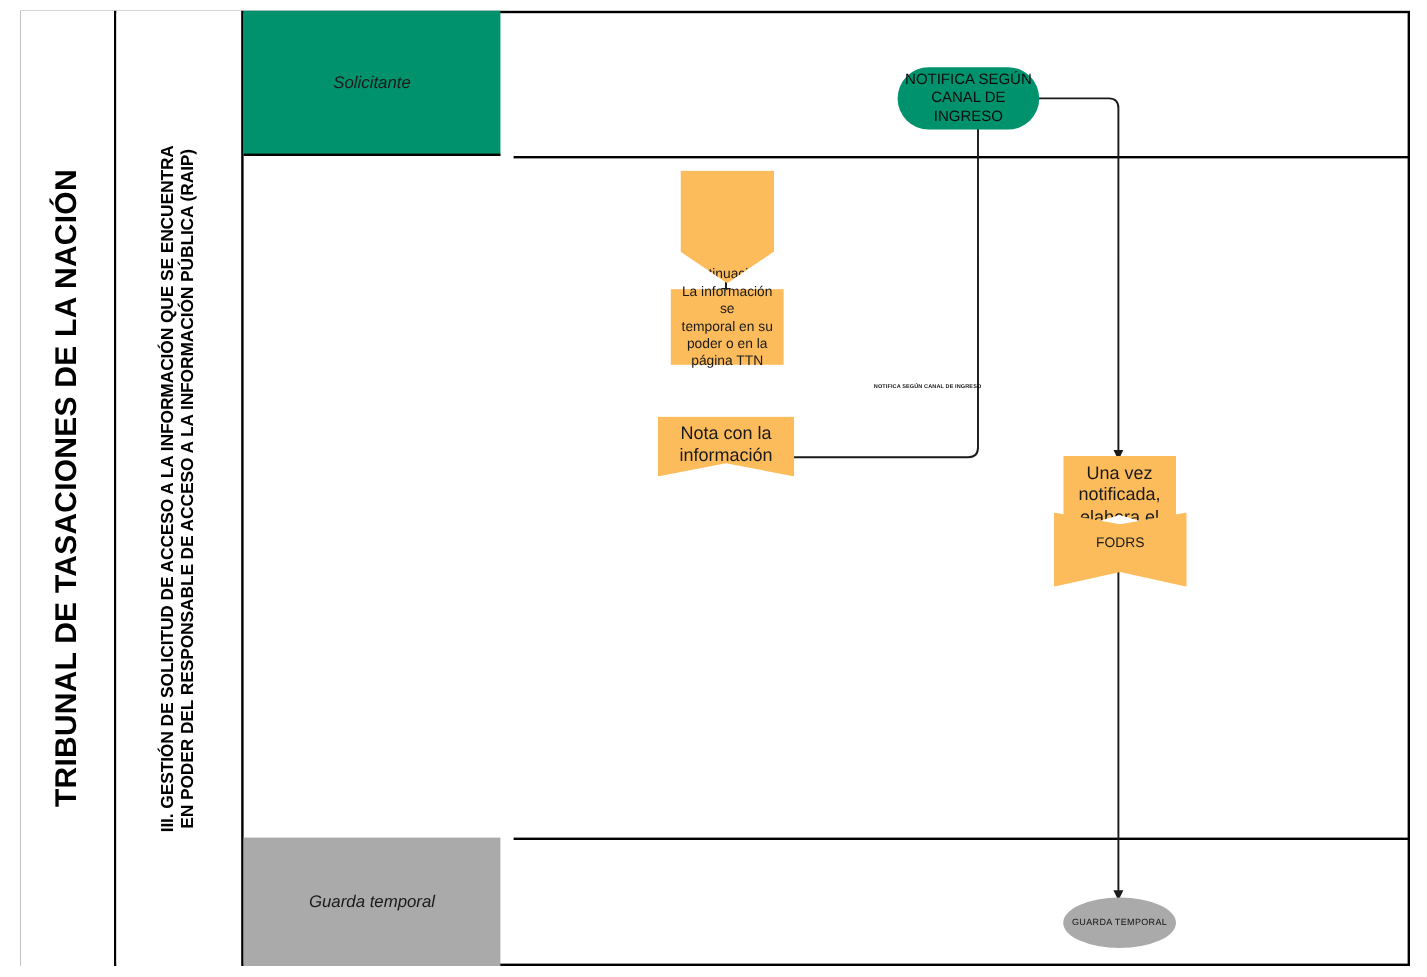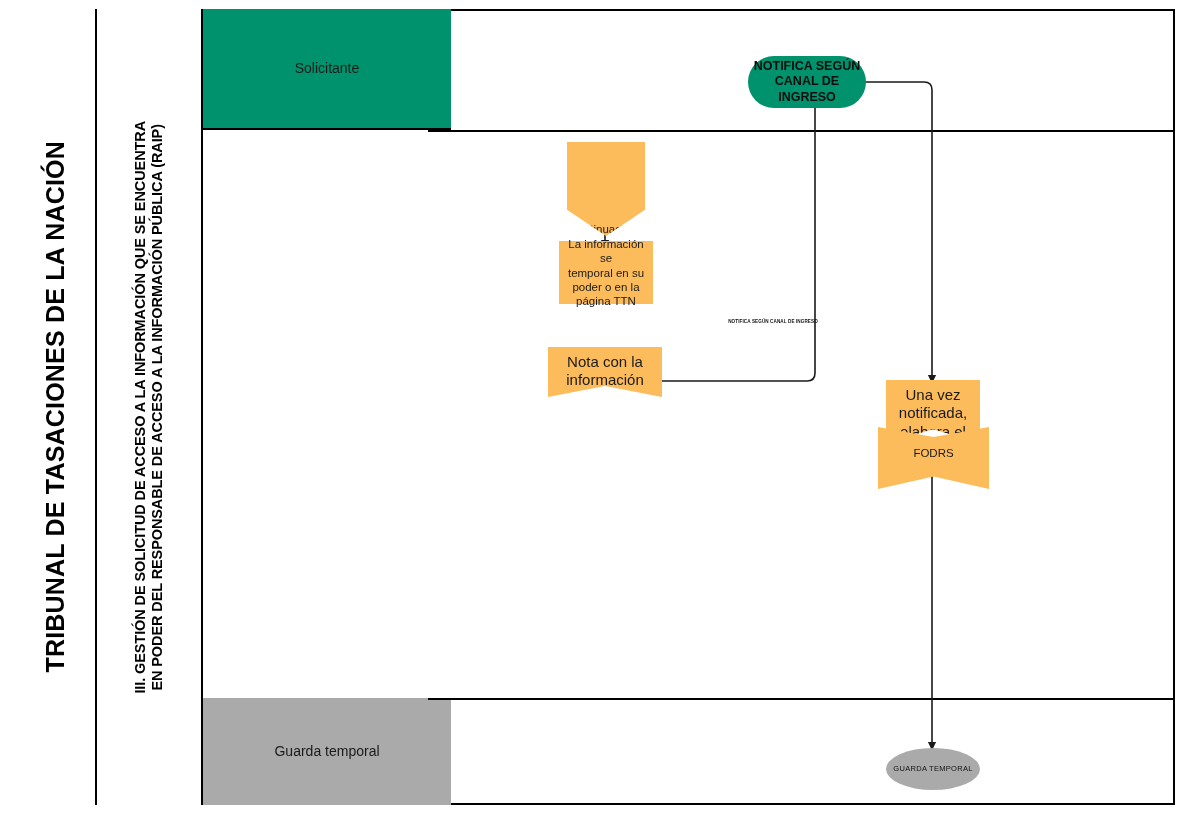--- a/index.html
+++ b/index.html
@@ -56,30 +56,31 @@
     font-size: 14.5px;
     font-weight: bold;
     letter-spacing: -0.1px;
     color: #000000;
   }
 
   
   .lane-head {
     position: absolute;
     left: 203px;
-    width: 248px;
+    width: 214px;
     display: flex;
     align-items: center;
     justify-content: center;
     text-align: left;
     color: #1a1a1a;
     font-size: 14px;
     line-height: 1.35;
     padding: 0 8px;
     border-bottom: 2px solid #000000;
+    font-style: italic;
   }
   .lane-head.lane-green  { top: 9px;   height: 121px; background: #00926C; }
   .lane-head.lane-orange { top: 130px; height: 568px; background: #FDBC5C; }
   .lane-head.lane-gray   { top: 698px; height: 107px; background: #AAAAAA; border-bottom: none; }
 
   
   .lane-sep {
     position: absolute;
     left: 428px;
     width: 747px;
@@ -142,21 +143,21 @@
     align-items: center;
     padding-bottom: 10px;
   }
 
   
   .node-terminator {
     background: #00926C;
     border-radius: 26px;
     color: #0d0d0d;
     font-size: 12.5px;
-    font-weight: 700;
+    font-weight: 400;
   }
   .node-oval-gray {
     background: #AAAAAA;
     border-radius: 50%/50%;
     color: #111111;
     font-size: 7.5px;
     letter-spacing: 0.3px;
   }
 
   

